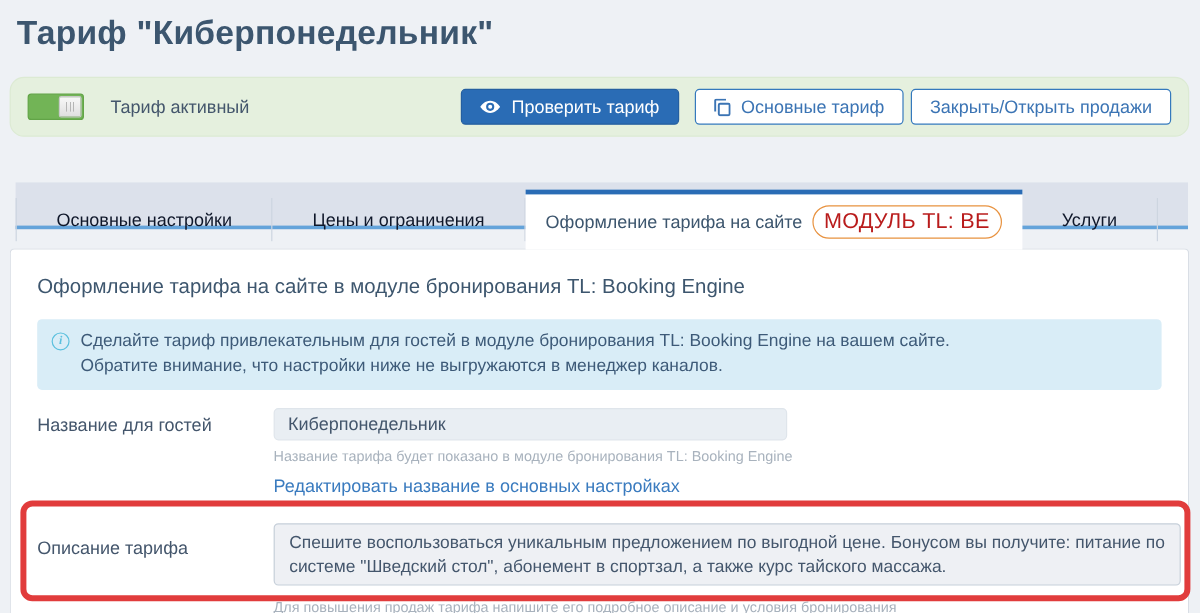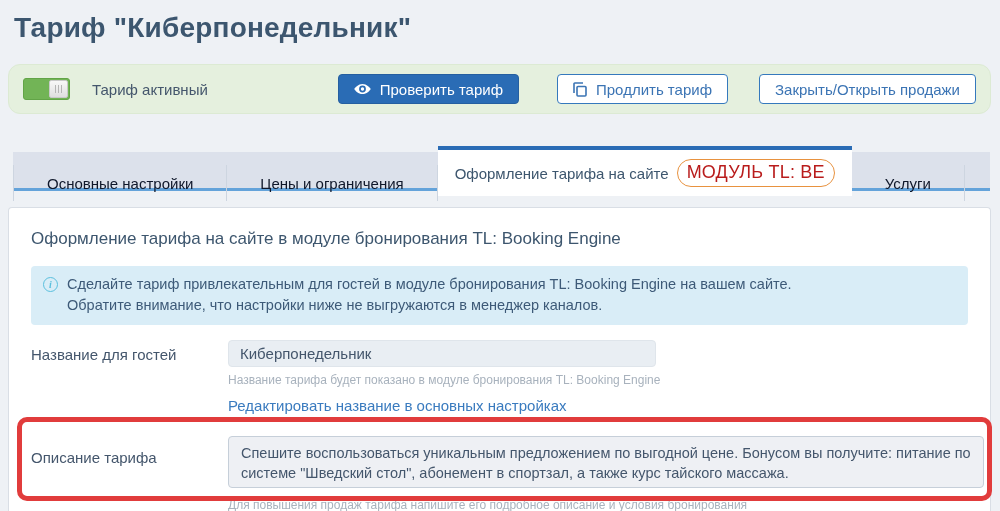--- a/index.html
+++ b/index.html
@@ -34,21 +34,21 @@
     position: absolute; right: 1px; top: 1px; width: 19px; height: 18px;
     background: linear-gradient(#f8f8f8, #dfdfdf);
     border: 1px solid #c9c9c9; border-radius: 2px;
     display: flex; align-items: center; justify-content: center;
   }
   .toggle .grip {
     width: 7px; height: 8px;
     background: repeating-linear-gradient(90deg, #b5b5b5 0 1px, transparent 1px 3px);
   }
   .status-label { margin-left: 22px; font-size: 15px; color: #44566c; }
-  .bar-buttons { margin-left: auto; display: flex; align-items: flex-end; gap: 25px; }
+  .bar-buttons { margin-left: auto; display: flex; align-items: flex-end; }
   .btn {
     height: 30px; border-radius: 4px; font-size: 15px;
     display: inline-flex; align-items: center; justify-content: center;
     padding: 0 15px; cursor: pointer; white-space: nowrap;
     font-family: inherit;
   }
   .btn .ic { margin-right: 9px; display: inline-flex; }
   .btn-primary { background: #2a6cb5; border: 1px solid #255fa0; color: #fff; }
   .btn-outline { background: #fff; border: 1px solid #3579bd; color: #3b74b4; }
   .gap-sm { margin-left: 13px; } .gap-md { margin-left: 6px; }
@@ -61,21 +61,21 @@
   }
   .tabs-row { position: absolute; left: 0; top: 0; height: 50px; display: flex; align-items: flex-start; }
   .tab {
     margin-top: 19px; height: 36px; padding: 0 33px;
     display: inline-flex; align-items: center;
     font-size: 15px; color: #0f172a; cursor: pointer;
     border-right: 1px solid #cdd5e0;
   }
   .tab:first-child { border-left: 1px solid #cdd5e0; }
   .tab-active {
-    margin-top: 0; height: 50px; padding: 0 17px;
+    margin-top: 12px; height: 50px; padding: 0 17px;
     background: #fff; border: none; border-top: 4px solid #2a6cb5;
     position: relative; z-index: 2; gap: 8px;
     color: #3d566e;
   }
   .badge-pill {
     border: 1px solid #e8923f; color: #b91c1c; background: transparent;
     border-radius: 20px; font-size: 18px; padding: 2px 9px 3px;
     white-space: nowrap; letter-spacing: .2px;
   }
 
@@ -153,21 +153,21 @@
       </span>
       <span>Проверить тариф</span>
     </button>
     <button class="btn btn-outline gap-sm">
       <span class="ic">
         <svg width="14" height="15" viewBox="0 0 14 15" fill="none" stroke="#3b74b4" stroke-width="1.6">
             <rect x="4" y="4.5" width="9" height="9.5" rx="1"></rect>
             <path d="M10 1H1.8A.8.8 0 0 0 1 1.8V11"></path>
           </svg>
       </span>
-      <span>Продлить тариф</span>
+      <span>Основные тариф</span>
     </button>
     <button class="btn btn-outline gap-md">
       <span>Закрыть/Открыть продажи</span>
     </button>
   </div>
 </div>
 
 <div class="tabs-wrap">
   <div class="tabs-strip"></div>
   <div class="tabs-row">

